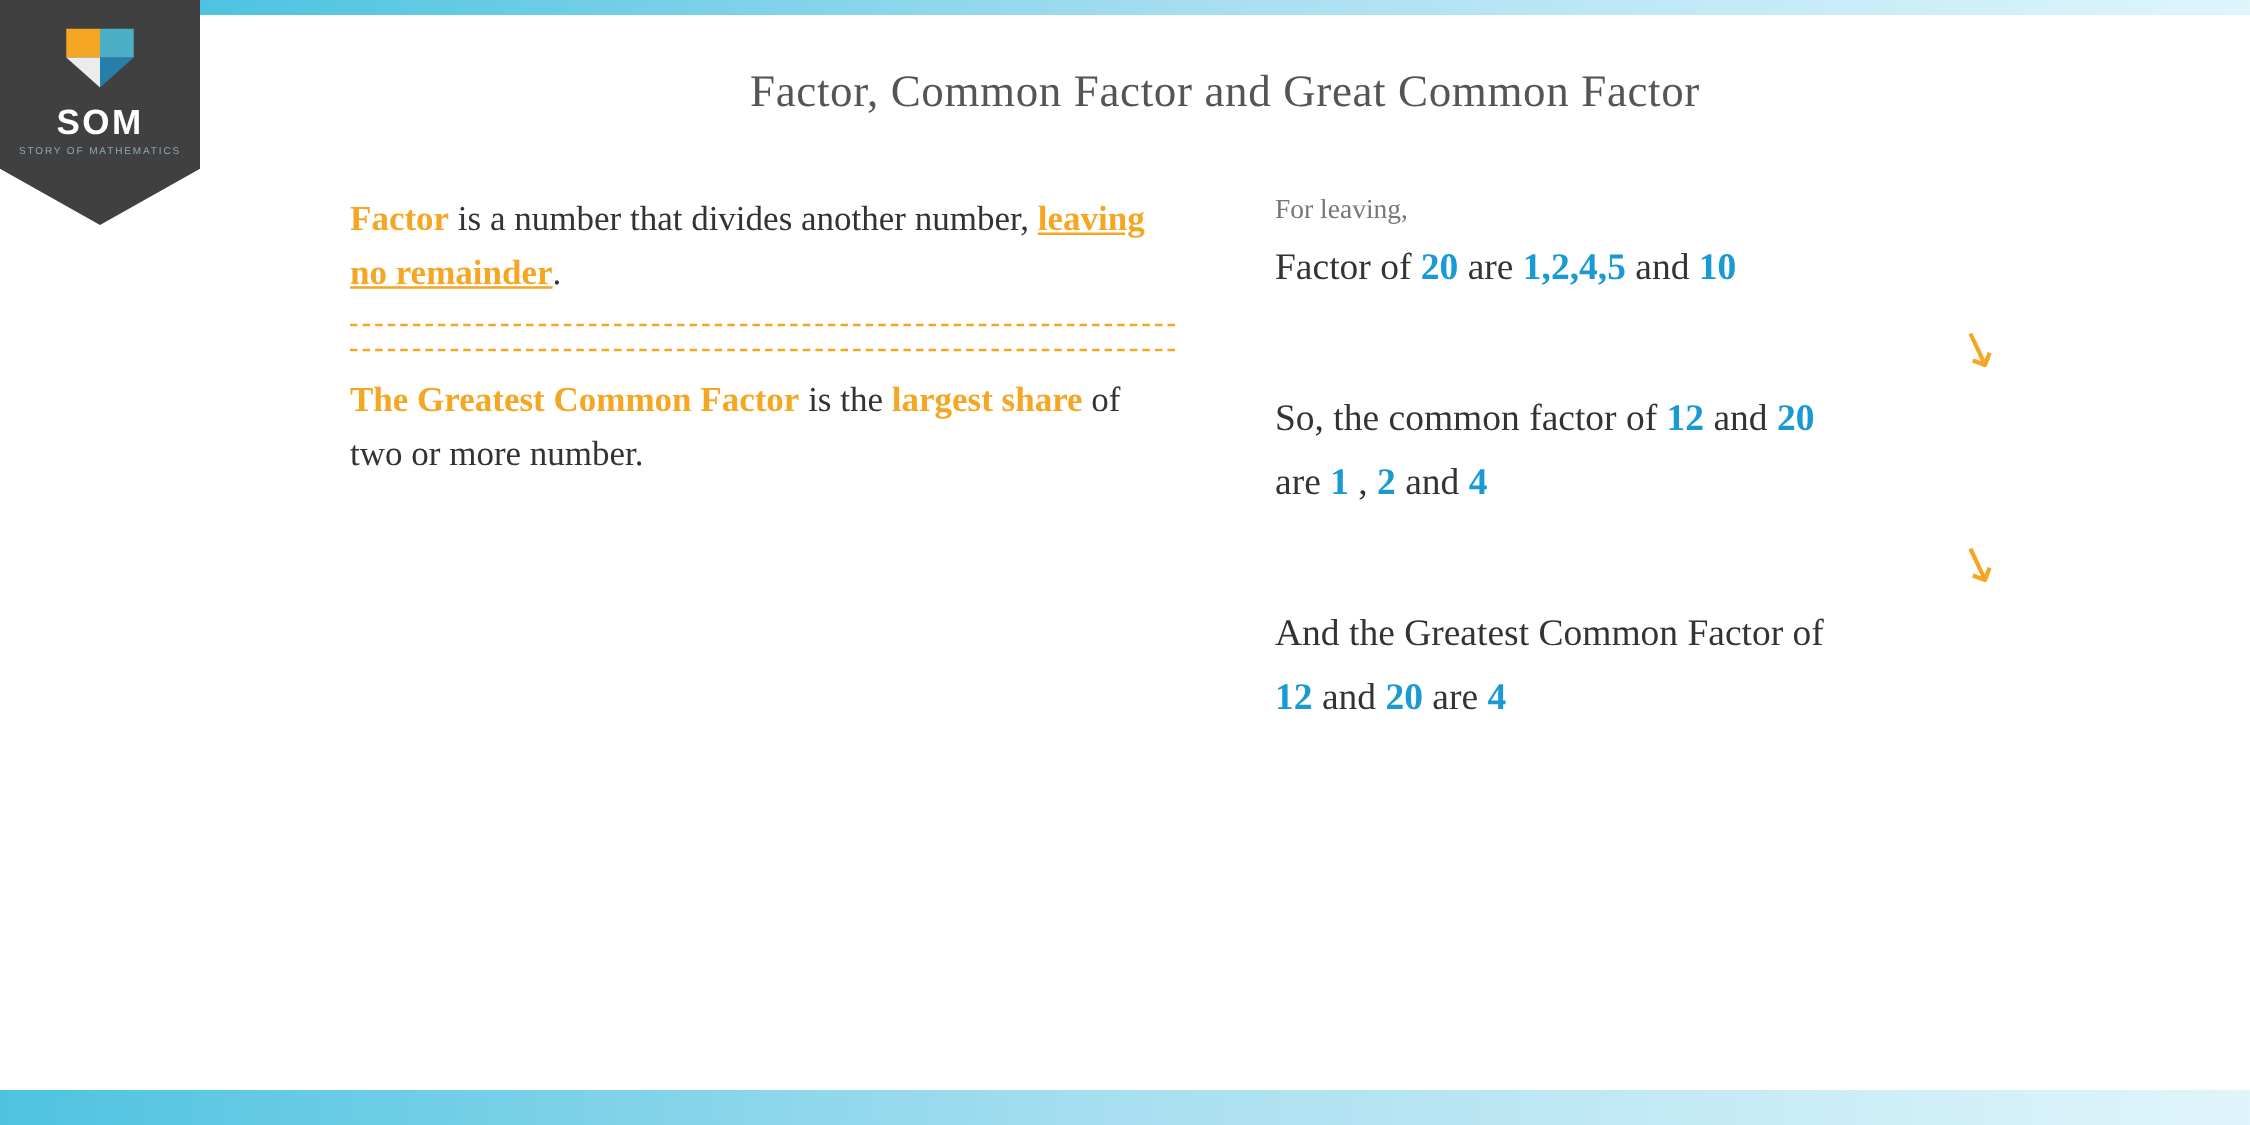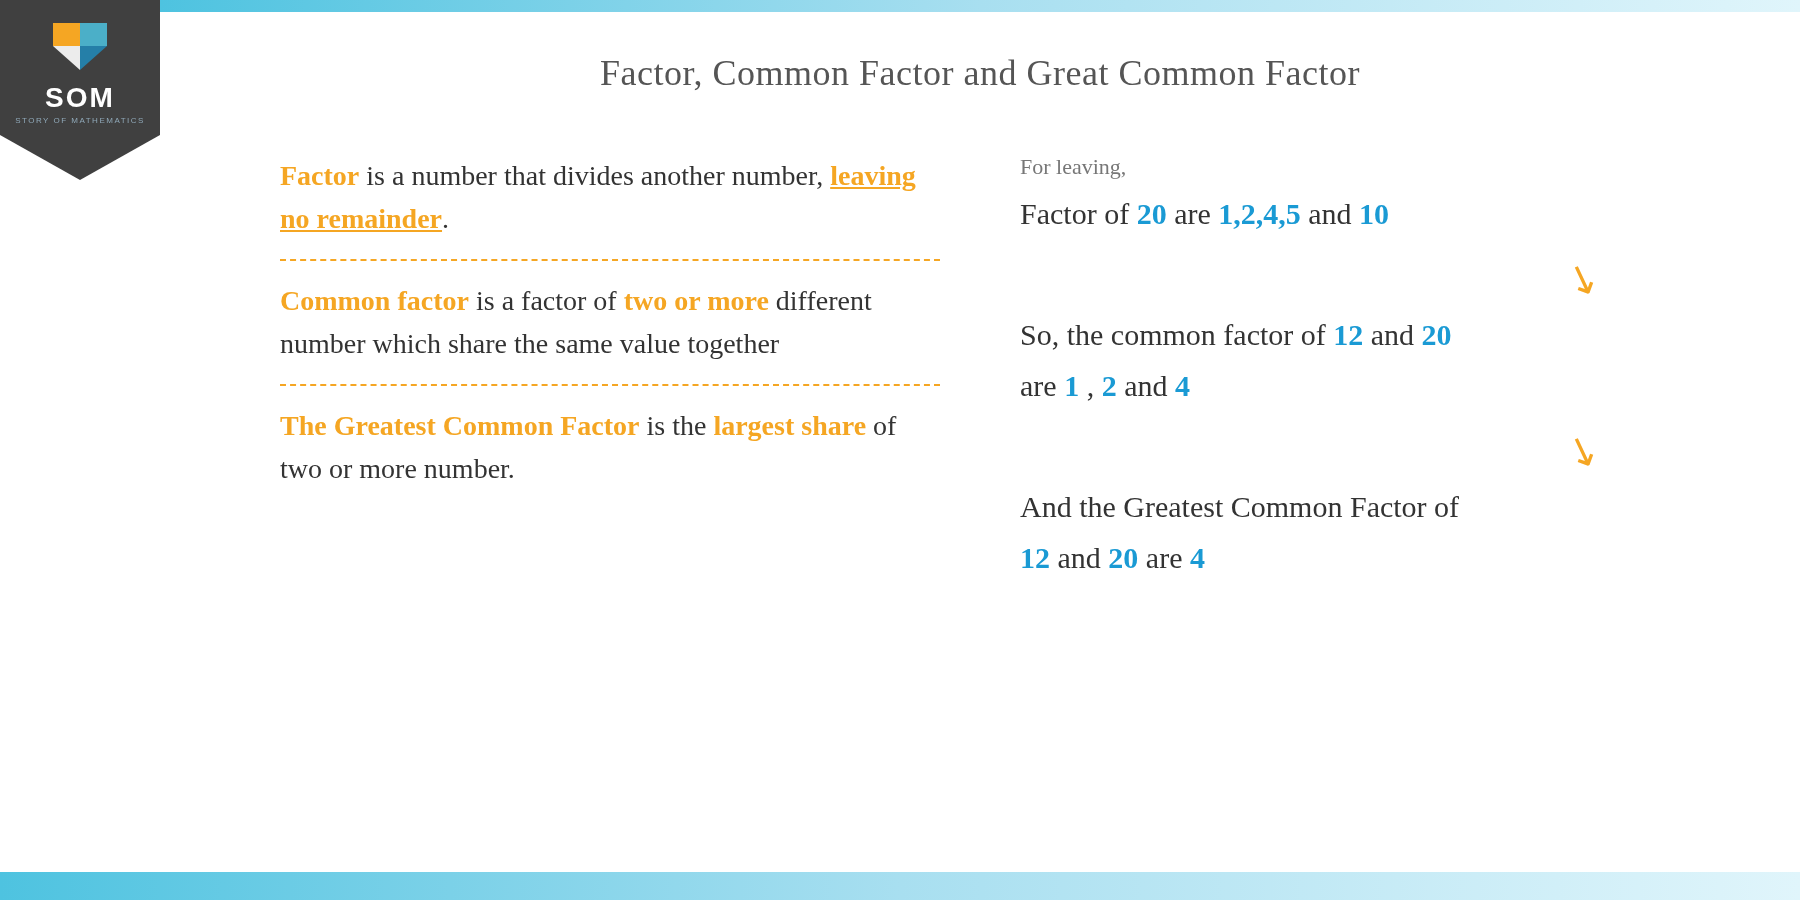--- a/index.html
+++ b/index.html
@@ -214,23 +214,20 @@
 
   <div class="two-col">
 
     <div class="left-col">
       <div class="definition-block">
         <span class="orange-bold">Factor</span><span> is a number that divides another number, </span><span class="orange-bold" style="text-decoration: underline; text-decoration-style: solid;">leaving no remainder</span><span>.</span>
       </div>
 
       <hr class="dashed-divider">
 
-      <div class="definition-block">
-        <span class="orange-bold">Common factor</span><span> is a factor of </span><span class="orange-bold">two or more</span><span> different number which share the same value together</span>
-      </div>
 
       <hr class="dashed-divider">
 
       <div class="definition-block">
         <span class="orange-bold">The Greatest Common Factor</span><span> is the </span><span class="orange-bold">largest share</span><span> of two or more number.</span>
       </div>
     </div>
 
     <div class="right-col">
 

